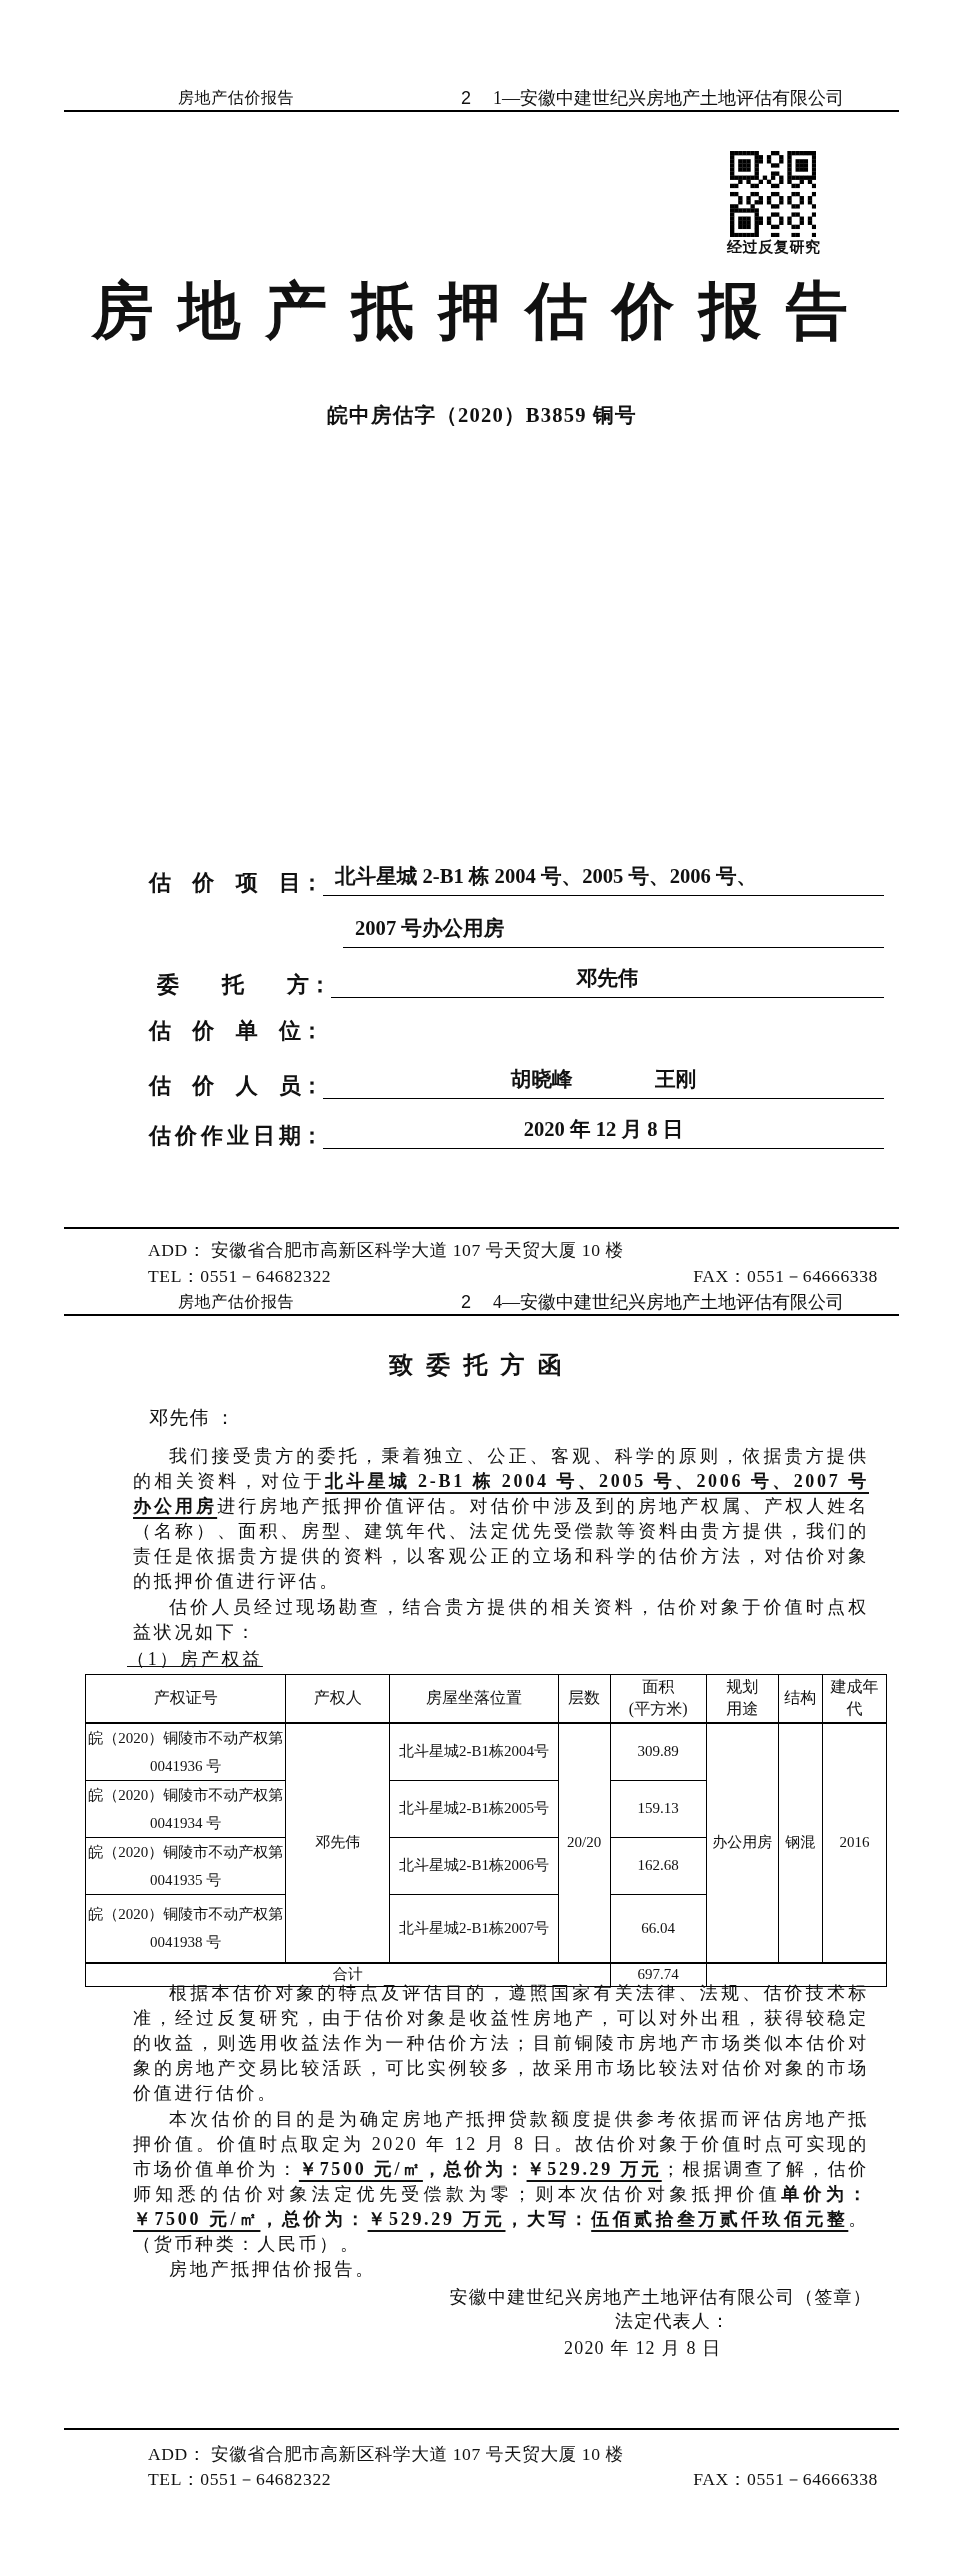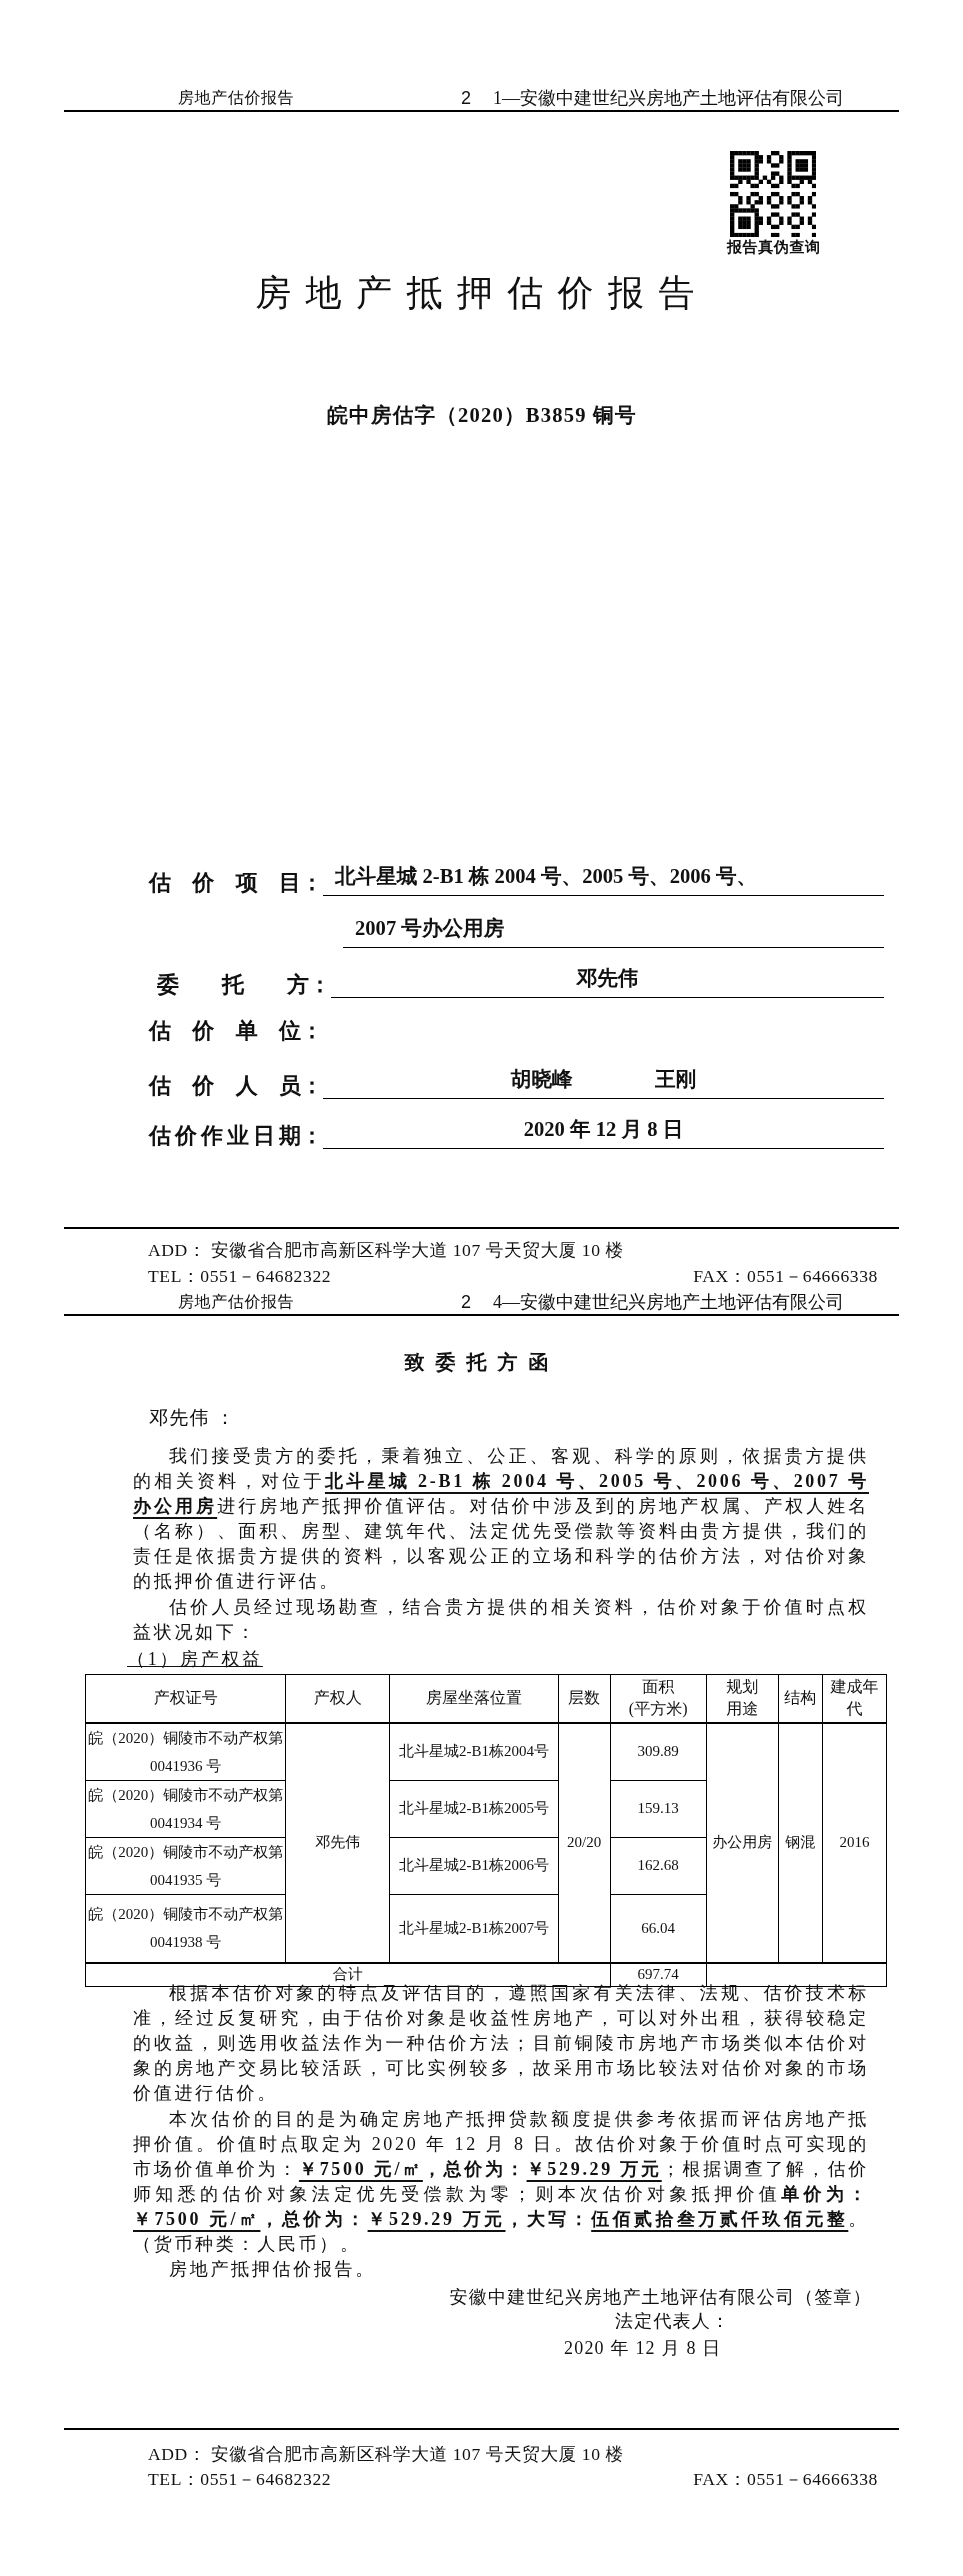--- a/index.html
+++ b/index.html
@@ -3,21 +3,21 @@
 <meta charset="utf-8">
 <style>
   html,body{margin:0;padding:0;background:#e8e8e8;}
   .doc{position:relative;width:964px;height:2576px;background:#ffffff;margin:0 auto;
        font-family:"Liberation Serif","DejaVu Serif",serif;color:#111;overflow:hidden;}
   .abs{position:absolute;}
   .hline{position:absolute;left:64px;width:835px;height:2.4px;background:#000;}
   .hdr-left{font-size:16px;letter-spacing:0.6px;}
   .hdr-right{font-size:18px;text-align:right;}
   .hdr-num{font-family:"Liberation Sans","DejaVu Sans",sans-serif;font-size:18px;margin-right:22px;}
-  .big-title{left:0;width:100%;text-align:center;font-size:36px;font-weight:normal;letter-spacing:.40em;white-space:nowrap;}
+  .big-title{left:0;width:100%;text-align:center;font-size:62px;font-weight:bold;letter-spacing:.40em;white-space:nowrap;}
   .doc-no{left:0;width:100%;text-align:center;font-size:20.6px;font-weight:bold;letter-spacing:1.2px;}
   .qr-cap{font-size:15px;font-weight:bold;letter-spacing:0.6px;}
   .frow{position:absolute;left:149px;right:80px;display:flex;align-items:flex-end;}
   .flabel{display:inline-block;width:152px;font-size:22px;font-weight:bold;text-align:justify;text-align-last:justify;line-height:1.25;}
   .fcolon{display:inline-block;width:22px;font-size:22px;font-weight:bold;line-height:1.25;}
   .fval{flex:1;border-bottom:1.8px solid #000;font-size:20.6px;font-weight:bold;min-height:28px;
         padding:0 0 3px 12px;line-height:1.25;white-space:nowrap;}
   .fval.center{text-align:center;padding-left:0;}
   .frow2{position:absolute;left:343px;right:80px;}
   .para{position:absolute;left:133px;width:736px;font-size:18px;line-height:25px;
@@ -237,21 +237,21 @@
         <rect x="20.29" y="135.24" width="7.16" height="7.16"></rect>
         <rect x="27.05" y="135.24" width="7.16" height="7.16"></rect>
         <rect x="33.81" y="135.24" width="7.16" height="7.16"></rect>
         <rect x="40.57" y="135.24" width="7.16" height="7.16"></rect>
         <rect x="67.62" y="135.24" width="7.16" height="7.16"></rect>
         <rect x="74.38" y="135.24" width="7.16" height="7.16"></rect>
         <rect x="101.43" y="135.24" width="7.16" height="7.16"></rect>
         <rect x="108.19" y="135.24" width="7.16" height="7.16"></rect>
         <rect x="135.24" y="135.24" width="7.16" height="7.16"></rect>
       </svg>
-    <div class="abs qr-cap" style="left:727px;top:238px;">报告真伪查询</div>
+    <div class="abs qr-cap" style="left:727px;top:238px;">经过反复研究</div>
 
     <div class="abs big-title" style="top:269px;">房地产抵押估价报告</div>
     <div class="abs doc-no" style="top:401px;">皖中房估字（2020）B3859 铜号</div>
 
     <div class="frow" style="top:864px;">
       <span class="flabel">估价项目</span>
       <span class="fcolon">：</span>
       <span class="fval">北斗星城 2-B1 栋 2004 号、2005 号、2006 号、</span>
     </div>
     <div class="frow2" style="top:916px;">
@@ -283,21 +283,21 @@
     <div class="ft" style="right:86px;top:1264px;">FAX：0551－64666338</div>
   </div>
 
   <div>
     <div class="abs hdr-left" style="left:178px;top:1292px;">房地产估价报告</div>
     <div class="abs hdr-right" style="right:120px;top:1290px;">
       <span class="hdr-num">2</span><span>4—安徽中建世纪兴房地产土地评估有限公司</span>
     </div>
     <div class="hline" style="top:1314px;"></div>
 
-    <div class="abs" style="top:1349px;left:0;width:100%;text-align:center;font-size:20px;font-weight:bold;letter-spacing:.55em;">致委托方函</div>
+    <div class="abs" style="top:1349px;left:0;width:100%;text-align:center;font-size:24px;font-weight:bold;letter-spacing:.55em;">致委托方函</div>
 
     <div class="abs salut" style="left:149px;top:1405px;">邓先伟 ：</div>
 
     <div class="para indent" style="top:1444px;"><span>我们接受贵方的委托，秉着独立、公正、客观、科学的原则，依据贵方提供的相关资料，对位于</span><span class="b u">北斗星城 2-B1 栋 2004 号、2005 号、2006 号、2007 号办公用房</span><span>进行房地产抵押价值评估。对估价中涉及到的房地产权属、产权人姓名（名称）、面积、房型、建筑年代、法定优先受偿款等资料由贵方提供，我们的责任是依据贵方提供的资料，以客观公正的立场和科学的估价方法，对估价对象的抵押价值进行评估。</span></div>
     <div class="para indent" style="top:1595px;"><span>估价人员经过现场勘查，结合贵方提供的相关资料，估价对象于价值时点权益状况如下：</span></div>
     <div class="para noindent" style="top:1647px;text-decoration:underline;"><span>（1）房产权益</span></div>
 
     <table class="props">
       <colgroup>
         <col style="width:200px">

